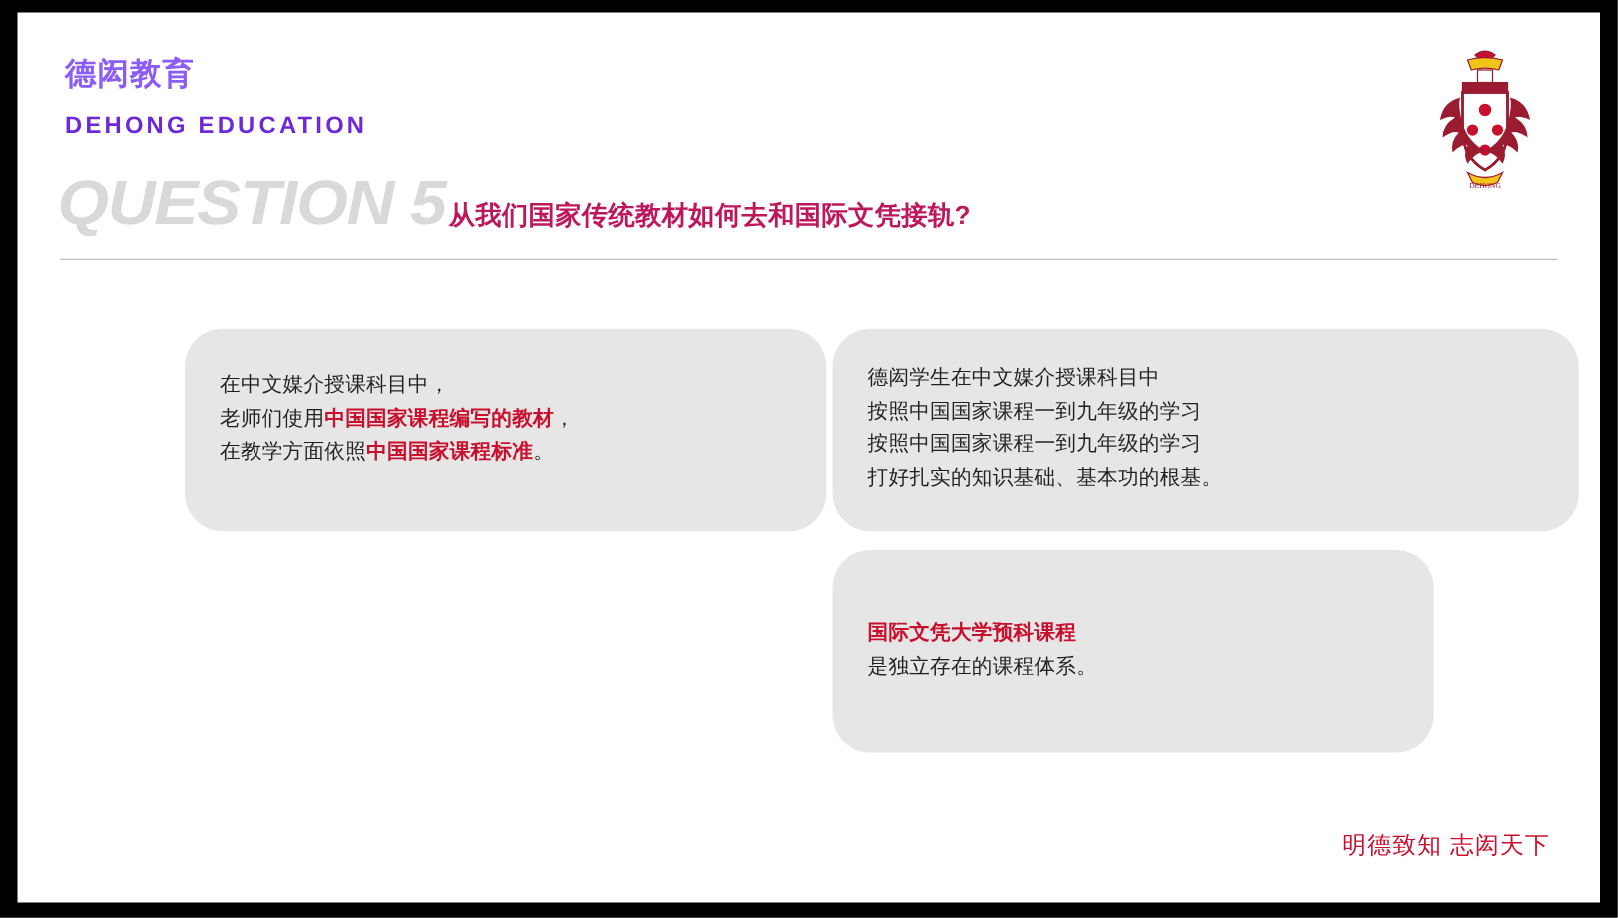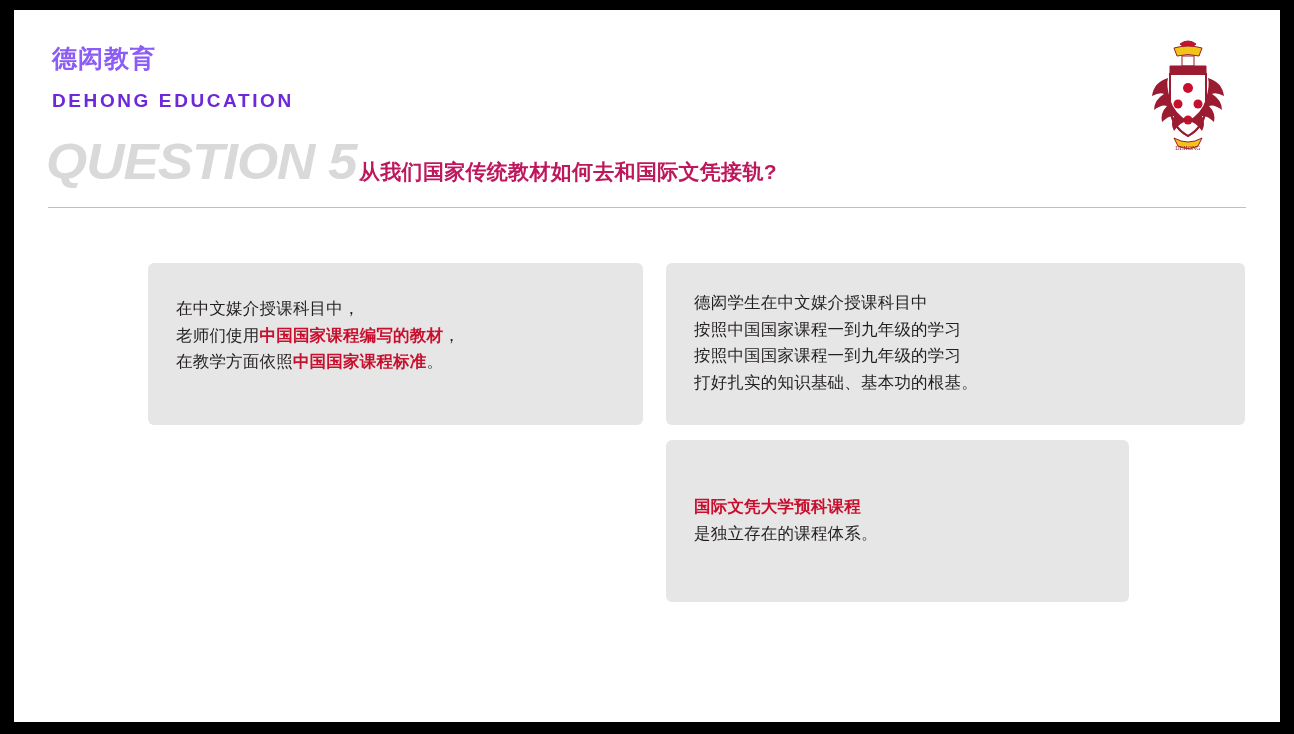--- a/index.html
+++ b/index.html
@@ -77,21 +77,22 @@
     position: absolute;
     right: 44px;
     top: 24px;
     width: 96px;
     height: 120px;
   }
   
   .card {
     position: absolute;
     background: #e6e6e6;
-    border-radius: 6px;
+    border-radius: 30px;
+    padding-left: 18px;
   }
   #card-1 { left: 134px; top: 253px; width: 495px; height: 162px; }
   #card-2 { left: 652px; top: 253px; width: 579px; height: 162px; }
   #card-3 { left: 134px; top: 430px; width: 495px; height: 162px; }
   #card-4 { left: 652px; top: 430px; width: 463px; height: 162px; }
 
   .card-body {
     position: absolute;
     left: 28px;
     right: 20px;
@@ -163,14 +164,15 @@
 
   <div class="card" id="card-2">
     <div class="card-body"><span>德闳学生在中文媒介授课科目中</span><br><span>按照中国国家课程一到九年级的学习</span><br><span>按照中国国家课程一到九年级的学习</span><br><span>打好扎实的知识基础、基本功的根基。</span></div>
   </div>
 
 
   <div class="card" id="card-4">
     <div class="card-body"><span class="hl">国际文凭大学预科课程</span><br><span>是独立存在的课程体系。</span></div>
   </div>
 
+  <div class="footer-slogan">明德致知 志闳天下</div>
 
 </div>
 
 </body></html>

